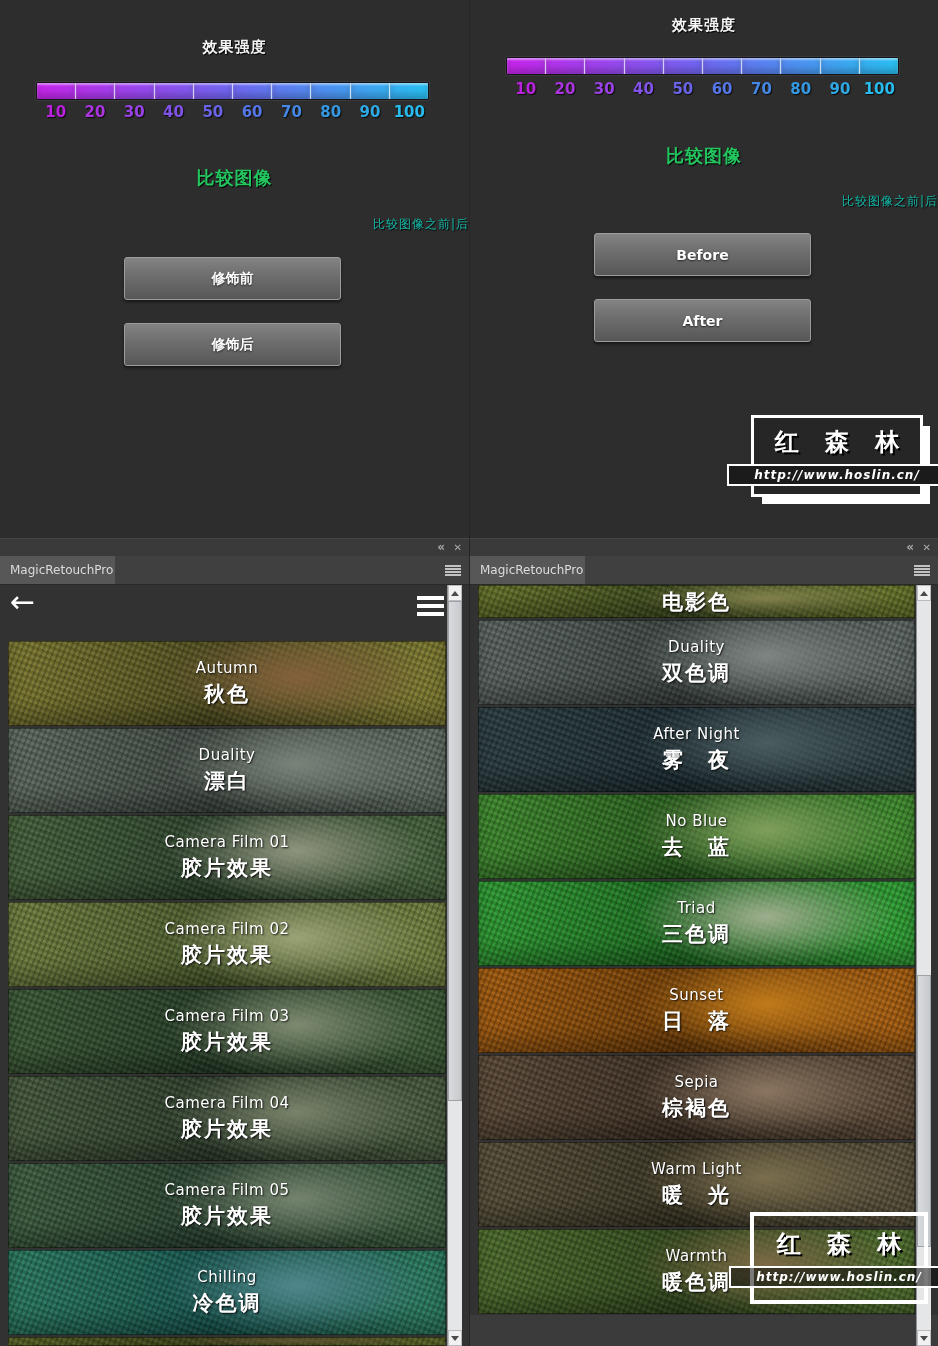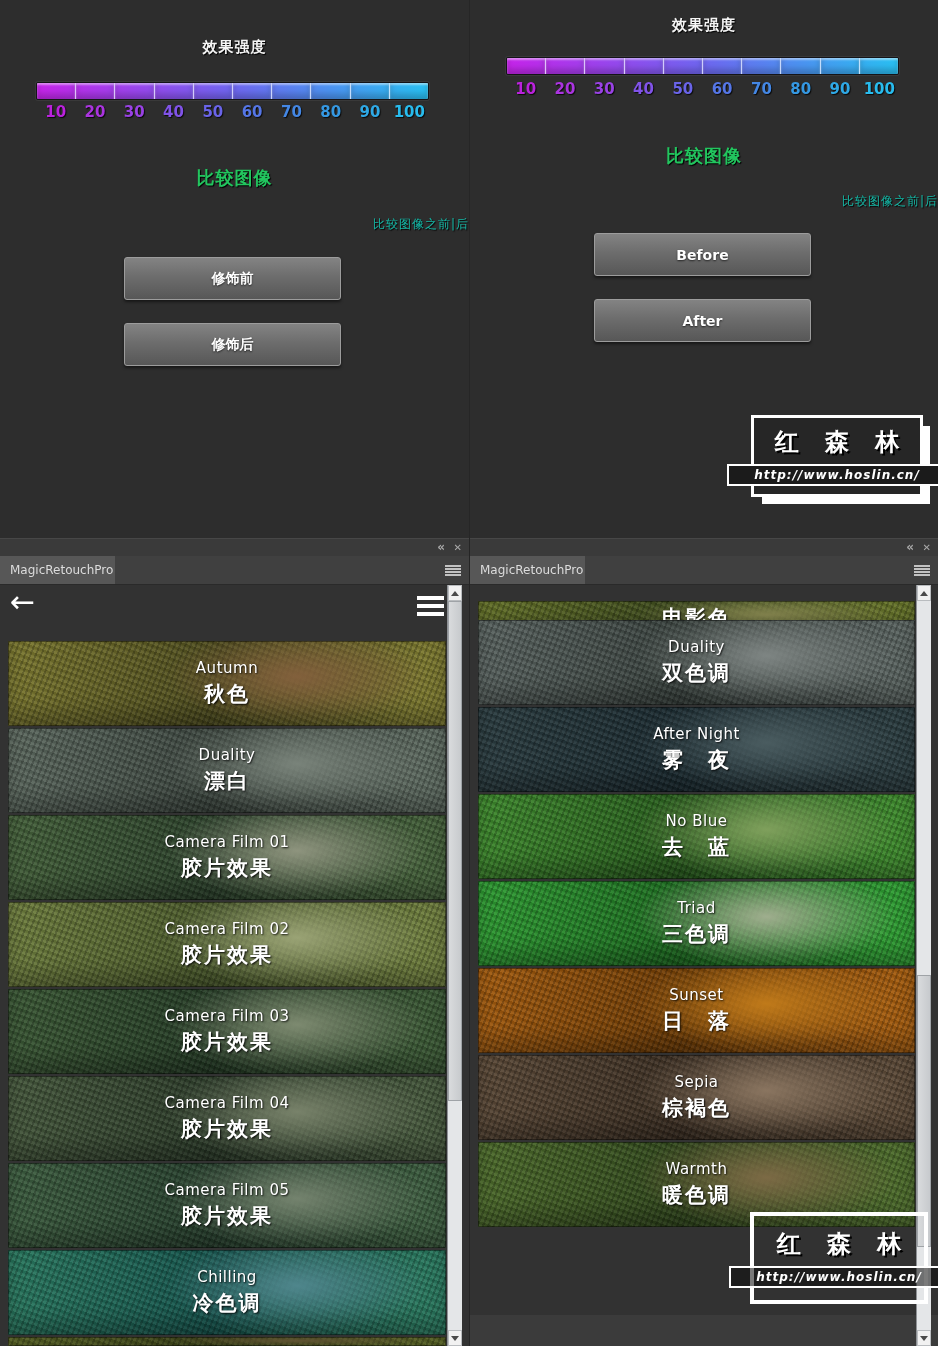--- a/index.html
+++ b/index.html
@@ -292,21 +292,21 @@
     <div class="tab">MagicRetouchPro</div>
     <div class="tabrest"></div>
     <div class="pmenu">
         <i></i>
         <i></i>
         <i></i>
         <i></i>
       </div>
   </div>
   <div class="content">
-    <div class="items" style="top:16px;">
+    <div class="items" style="top:0;">
       <div class="item partial-top" style="--c1: #68762a; --c2: #3c4a1e; --rock: #8a8a52;">
         <span class="zh">电影色</span>
       </div>
     </div>
     <div class="items" style="top:35px;">
 
         <div class="item" style="--c1: #5c6663; --c2: #3a433f; --rock: #7e8583;">
           <span class="en">Duality</span>
           <span class="zh">双色调</span>
         </div>
@@ -329,20 +329,24 @@
         <div class="item" style="--c1: #a65d0f; --c2: #6e3c06; --rock: #c07a1a;">
           <span class="en">Sunset</span>
           <span class="zh">日　落</span>
         </div>
 
         <div class="item" style="--c1: #5c4a38; --c2: #3c2f23; --rock: #8a7560;">
           <span class="en">Sepia</span>
           <span class="zh">棕褐色</span>
         </div>
 
+        <div class="item" style="--c1: #58503a; --c2: #383322; --rock: #7a6e4e;">
+          <span class="en">Warm Light</span>
+          <span class="zh">暖　光</span>
+        </div>
 
         <div class="item" style="--c1: #4e6d2c; --c2: #31481d; --rock: #7c6a45;">
           <span class="en">Warmth</span>
           <span class="zh">暖色调</span>
         </div>
       </div>
     <div class="bottom-fill"></div>
   </div>
   <div class="wm ghost" id="wm-bottom">
     <div class="wm-name">红 森 林</div>

